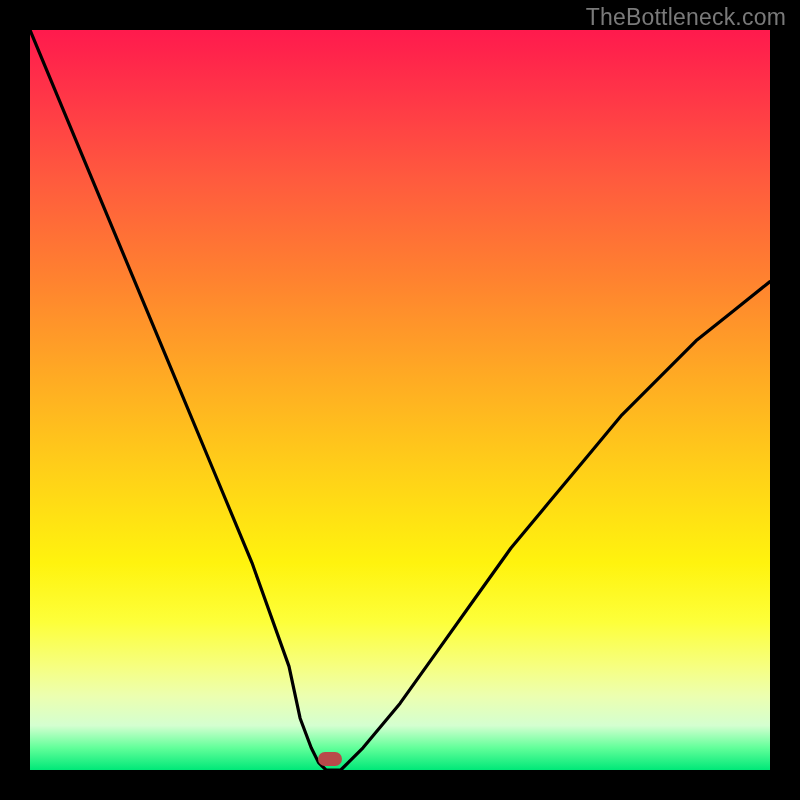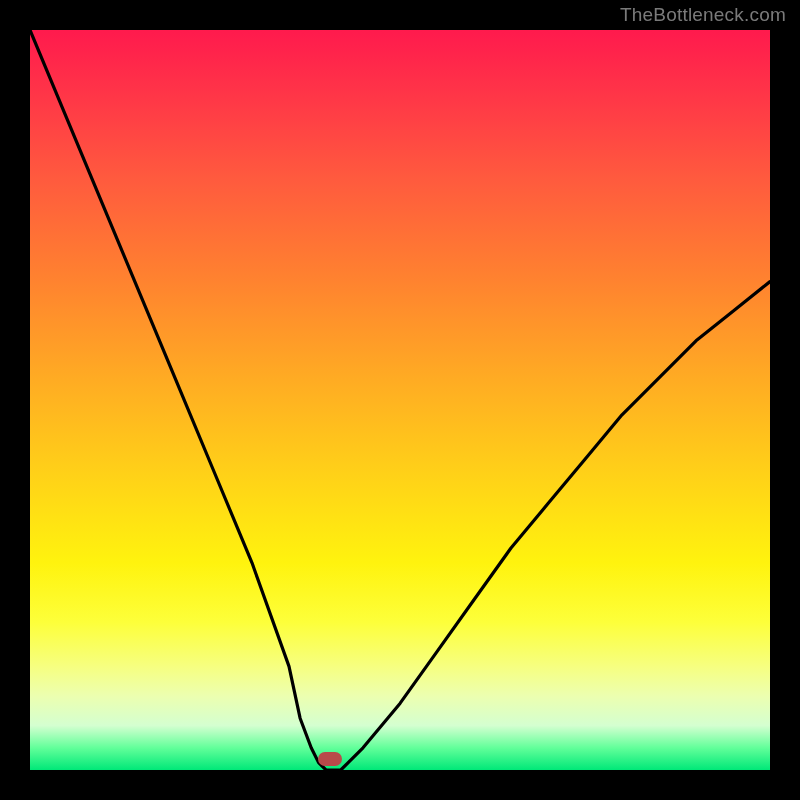--- a/index.html
+++ b/index.html
@@ -37,21 +37,21 @@
       #d4ffd0 94%,
       #62ff9a 97%,
       #00e878 100%
     );
   }
   .watermark {
     position: absolute;
     top: 4px;
     right: 14px;
     color: #7a7a7a;
-    font-size: 19px;
+    font-size: 23px;
     font-weight: 500;
     letter-spacing: 0.2px;
   }
   svg.curve {
     position: absolute;
     left: 0;
     top: 0;
     width: 740px;
     height: 740px;
   }

